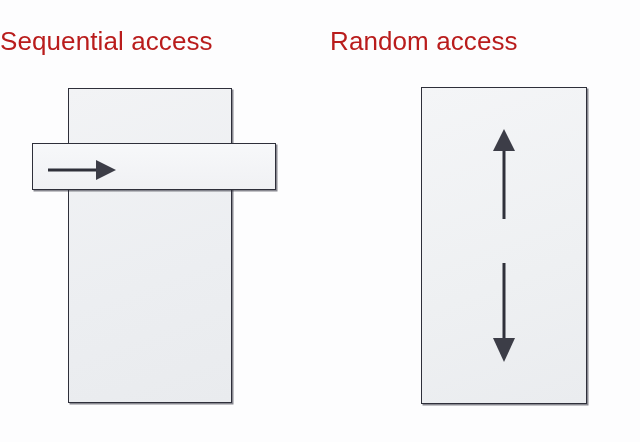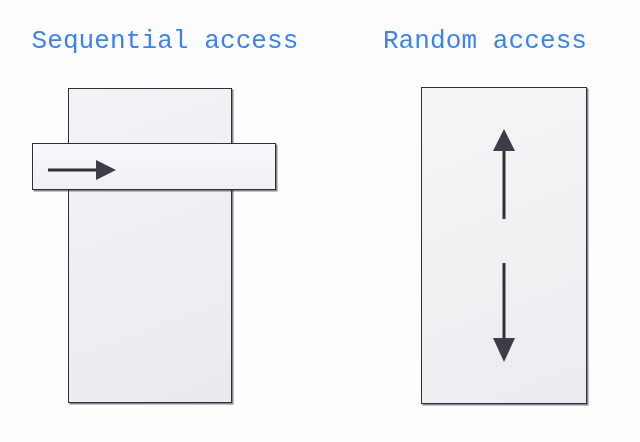--- a/index.html
+++ b/index.html
@@ -24,27 +24,27 @@
     top: 0;
     height: 442px;
   }
   #panel-sequential { left: 0;   width: 330px; }
   #panel-random     { left: 330px; width: 310px; }
 
   .panel-title {
     position: absolute;
     top: 26px;
     width: 100%;
-    text-align: center;
+    text-align: left;
     font-size: 26px;
     font-weight: 400;
     letter-spacing: 0.1px;
-    color: #3b82f6;
+    color: #b91c1c;
     white-space: nowrap;
-    font-family: Liberation Mono, monospace;
+    font-family: Liberation Sans, sans-serif;
   }
 
   
   .rect {
     position: absolute;
     box-sizing: border-box;
     background: #eff0f3;
     border: 1px solid #2e2f3a;
     box-shadow: 1.5px 1.5px 0 0 rgba(40,40,52,0.55);
   }

